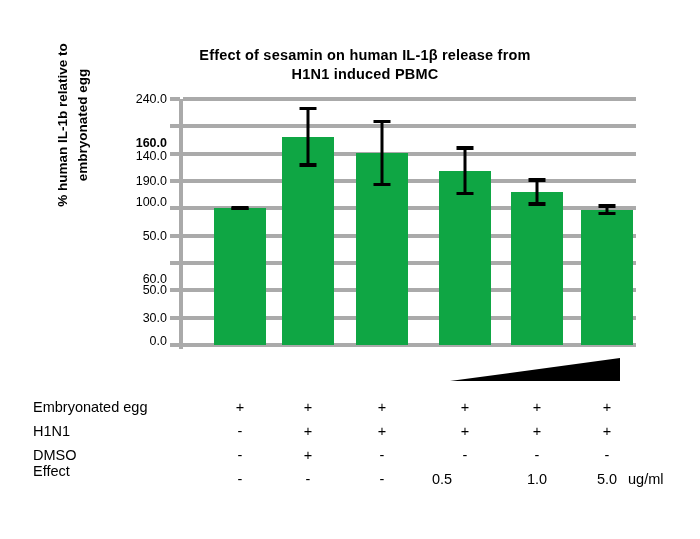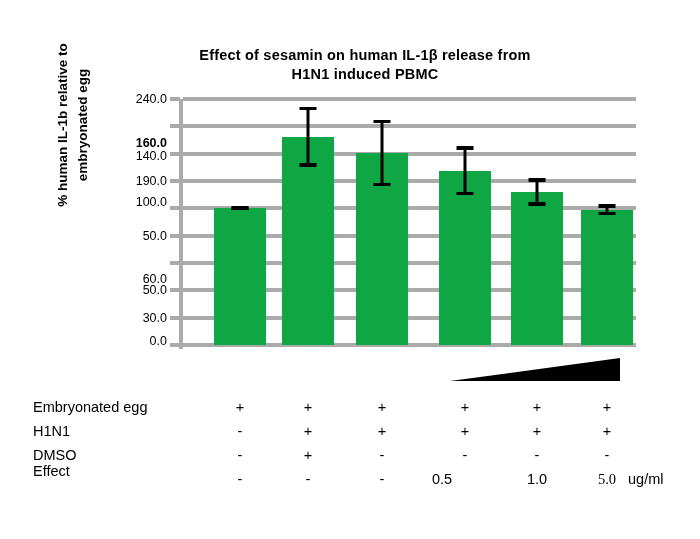--- a/index.html
+++ b/index.html
@@ -225,18 +225,18 @@
         <div class="cond-val" style="left: 514px;">-</div>
         <div class="cond-val" style="left: 584px;">-</div>
       </div>
       <div class="cond-row r-sesamin">
         <div class="cond-label">Effect</div>
         <div class="cond-val" style="left: 217px;">-</div>
         <div class="cond-val" style="left: 285px;">-</div>
         <div class="cond-val" style="left: 359px;">-</div>
         <div class="cond-val" style="left: 419px;">0.5</div>
         <div class="cond-val" style="left: 514px;">1.0</div>
-        <div class="cond-val" style="left: 584px; font-family: Liberation Serif, serif;">5.0</div>
+        <div class="cond-val" style="left: 584px;">5.0</div>
         <div class="cond-unit">ug/ml</div>
       </div>
     </div>
 
 </div>
 
 </body></html>

